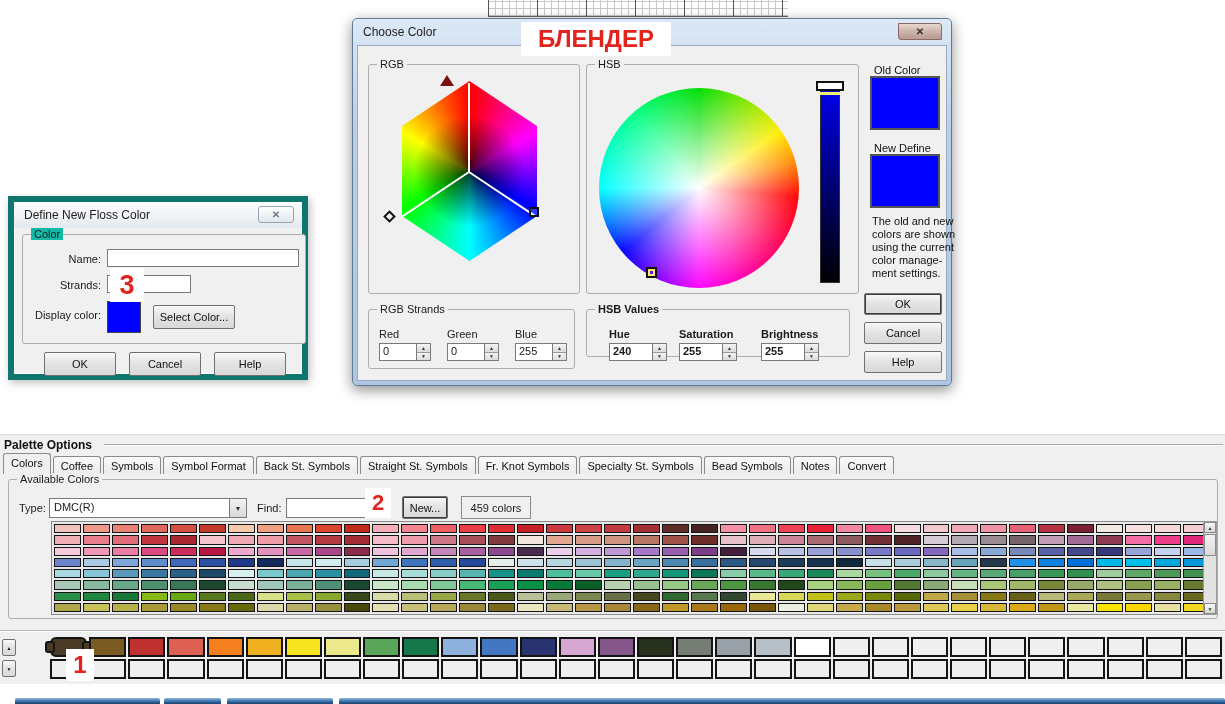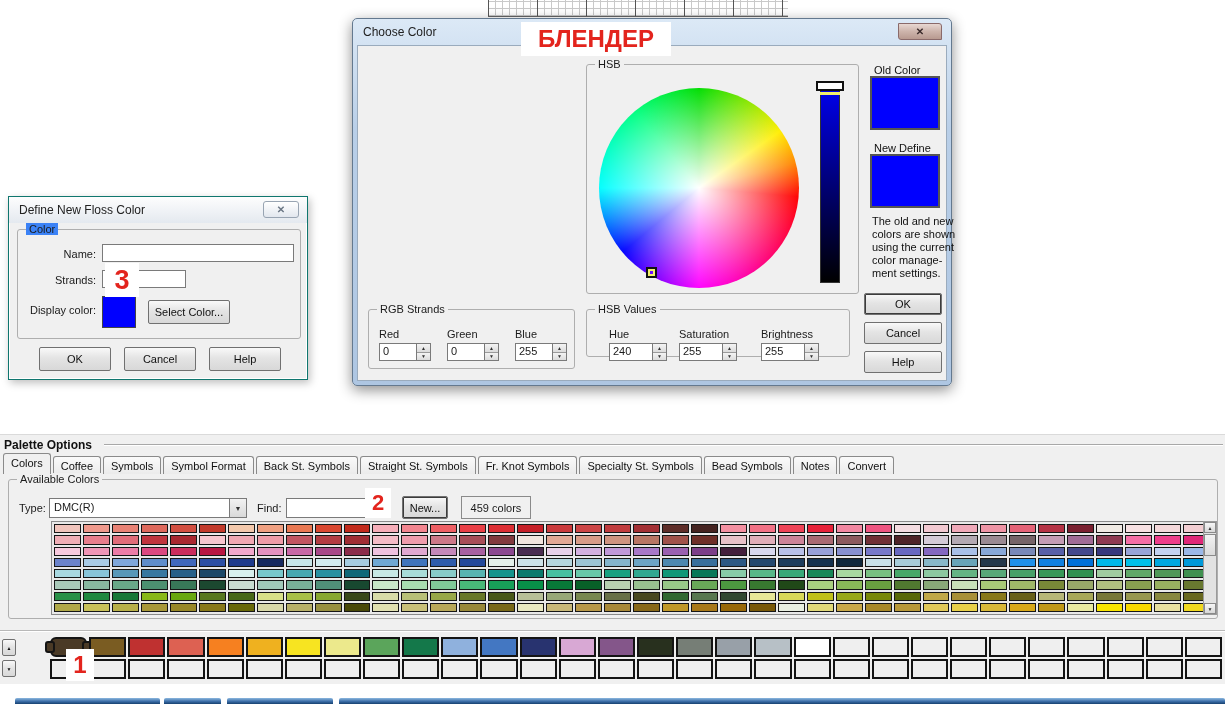--- a/index.html
+++ b/index.html
@@ -68,27 +68,27 @@
   .vhandle { position:absolute; left:229px; top:16px; width:28px; height:10px; background:#fff; border:2px solid #111; }
   .vhline { position:absolute; left:233px; top:27px; width:20px; height:3px; background:#f3ef6c; }
 
   .swatch-label { position:absolute; font-size:11px; color:#111; }
   .big-swatch { position:absolute; width:70px; height:54px; border:2px solid #555; }
   .note { position:absolute; left:514px; top:169px; width:90px; font-size:11px; line-height:13px; white-space:pre-line; color:#111; }
   .stackbtn { position:absolute; left:506px; width:78px; height:22px; }
 
   
   .floss-dlg { position:absolute; left:8px; top:196px; width:300px; height:184px; background:#f0f0f0;
-    border:1px solid #0f766e; box-shadow:0 0 0 1px #fff inset, 2px 3px 8px rgba(0,0,0,.25); }
+    border:6px solid #0f766e; box-shadow:0 0 0 1px #fff inset, 2px 3px 8px rgba(0,0,0,.25); }
   .floss-title { position:absolute; left:0; top:0; right:0; height:26px; background:linear-gradient(#fdfdfd,#eef1f5 60%,#e4e9ef); }
   .floss-title .t { position:absolute; left:10px; top:6px; font-size:12px; color:#222; }
   .floss-close { position:absolute; right:8px; top:4px; width:36px; height:17px; border:1px solid #98a4b2; border-radius:3px;
     background:linear-gradient(#ffffff,#e2e7ee); display:flex; align-items:center; justify-content:center; color:#6a7684; font-size:10px; font-weight:bold; }
   .floss-dlg .group { background:#f0f0f0; }
-  .floss-dlg .group>.legend { background:#3b82f6; }
+  .floss-dlg .group>.legend { background:#14b8a6; }
   .rlabel { position:absolute; text-align:right; font-size:11px; }
   .tinput { position:absolute; background:#fff; border:1px solid #7a7a7a; font:11px "Liberation Sans",sans-serif; padding:0 3px; }
 
   
   .palette-panel { position:absolute; left:0; top:434px; width:1225px; height:250px; background:#f0f0f0; border-top:1px solid #dadada; }
   .po-header { position:absolute; left:4px; top:3px; font-size:12px; font-weight:bold; color:#111; }
   .po-divider { position:absolute; left:104px; right:2px; top:9px; height:2px; border-top:1px solid #a8a8a8; border-bottom:1px solid #fff; }
   .tabs { position:absolute; left:3px; top:18px; display:flex; align-items:flex-end; height:21px; }
   .tab { padding:3px 7px 3px 7px; margin-right:2px; border:1px solid #8a8a8a; border-bottom:none; border-radius:3px 3px 0 0;
     background:linear-gradient(#fafafa,#ebebeb); font-size:11px; white-space:nowrap; color:#111; height:18px; }
@@ -135,20 +135,30 @@
   <div class="stitch-grid"></div>
 
   <div class="choose-dlg">
     <div class="choose-title">Choose Color</div>
     <div class="ann" style="left:168px; top:3px; width:150px; height:34px; font-size:24px;">БЛЕНДЕР</div>
     <div class="aero-close">
       <span>✕</span>
     </div>
     <div class="choose-client">
 
+      <div class="group" style="left:10px; top:18px; width:212px; height:230px;">
+        <span class="legend">RGB</span>
+        <div class="cube"></div>
+        <div class="cube-line" style="left:100px; top:106px; width:89px; transform:rotate(-90deg);"></div>
+        <div class="cube-line" style="left:100px; top:106px; width:81px; transform:rotate(33.7deg);"></div>
+        <div class="cube-line" style="left:100px; top:106px; width:81px; transform:rotate(146.3deg);"></div>
+        <div class="cube-marker m-top"></div>
+        <div class="cube-marker m-left"></div>
+        <div class="cube-marker m-right"></div>
+      </div>
 
       <div class="group" style="left:228px; top:18px; width:273px; height:230px;">
         <span class="legend">HSB</span>
         <div class="wheel"></div>
         <div class="wheel-marker" style="left:59px; top:202px;"></div>
         <div class="vslider"></div>
         <div class="vhandle"></div>
         <div class="vhline"></div>
       </div>
 
@@ -194,21 +204,21 @@
               <div class="spin">
                 <div class="sval">255</div>
                 <div class="sbtns">
                   <div class="sb">▲</div>
                   <div class="sb">▼</div>
                 </div>
               </div>
             </div>
           </div>
       </div>
-      <div class="group" style="left:228px; top:263px; width:264px; height:48px;">
+      <div class="group" style="left:228px; top:263px; width:264px; height:48px;font-weight:bold;">
         <span class="legend">HSB Values</span>
         <div id="hsb-fields">
             <div class="field" style="left: 10px; top: 18px; width: 58px; margin-left: 12px;">
               <div class="flabel">Hue</div>
               <div class="spin">
                 <div class="sval">240</div>
                 <div class="sbtns">
                   <div class="sb">▲</div>
                   <div class="sb">▼</div>
                 </div>

